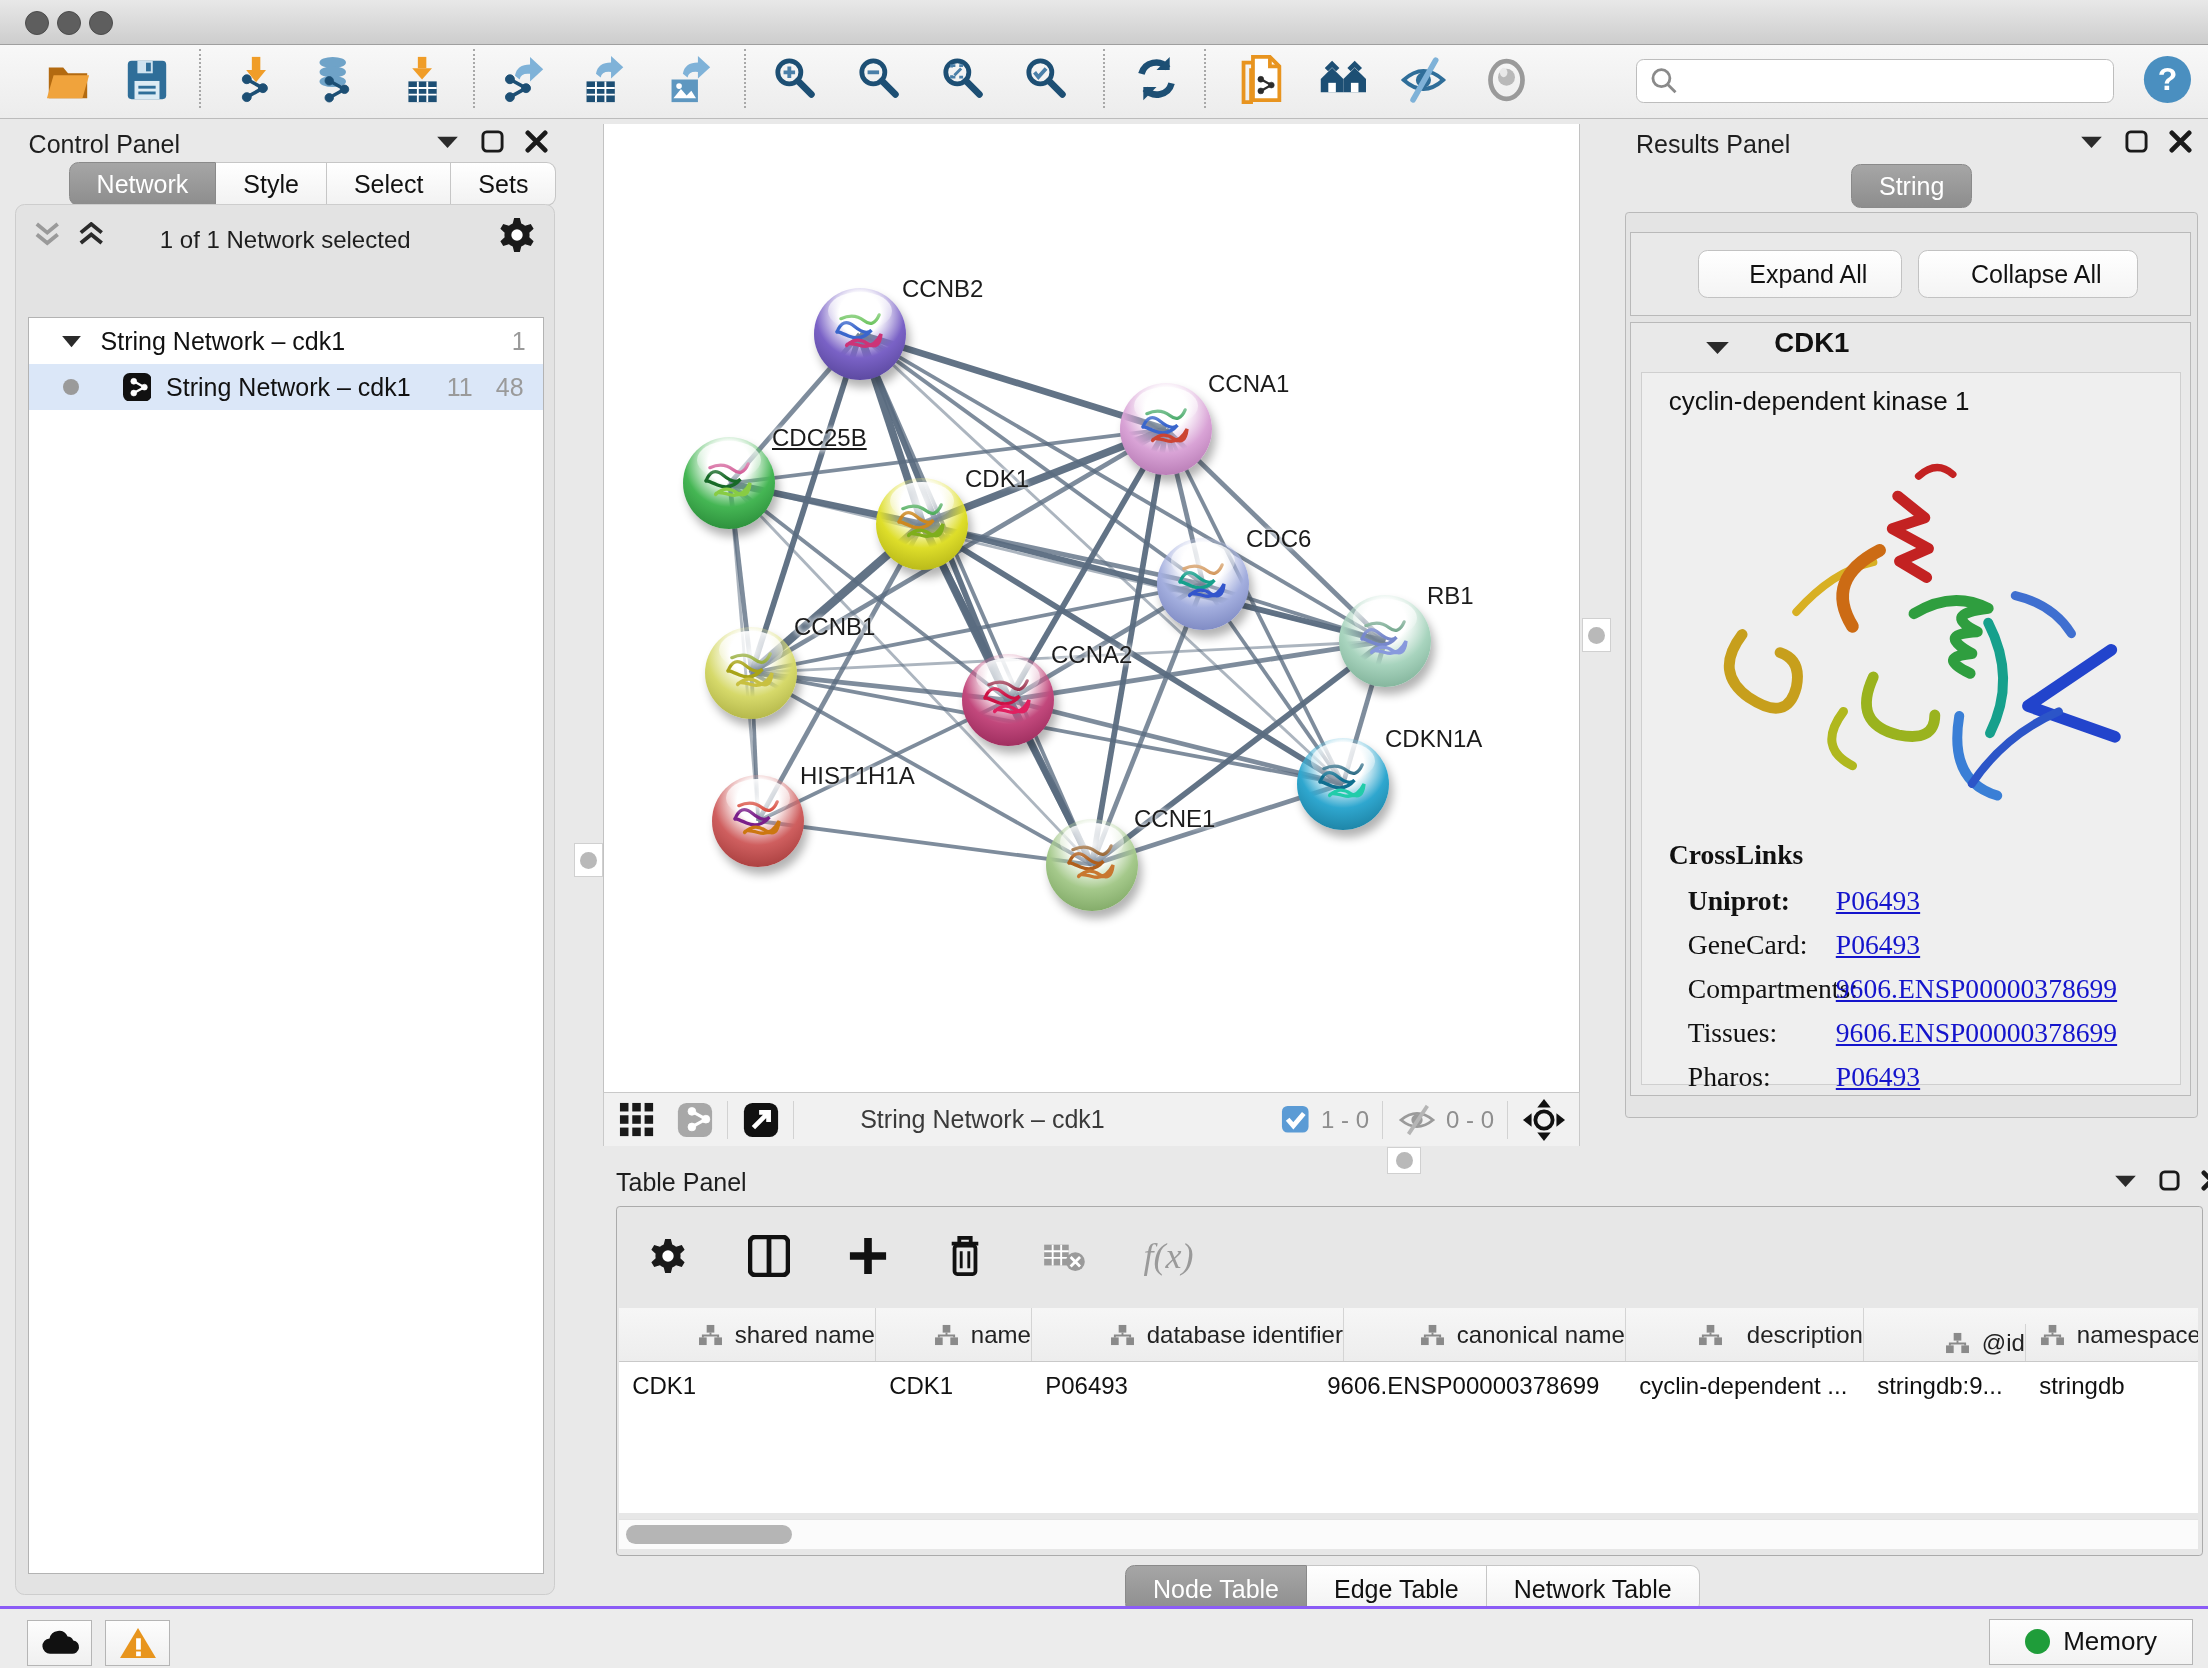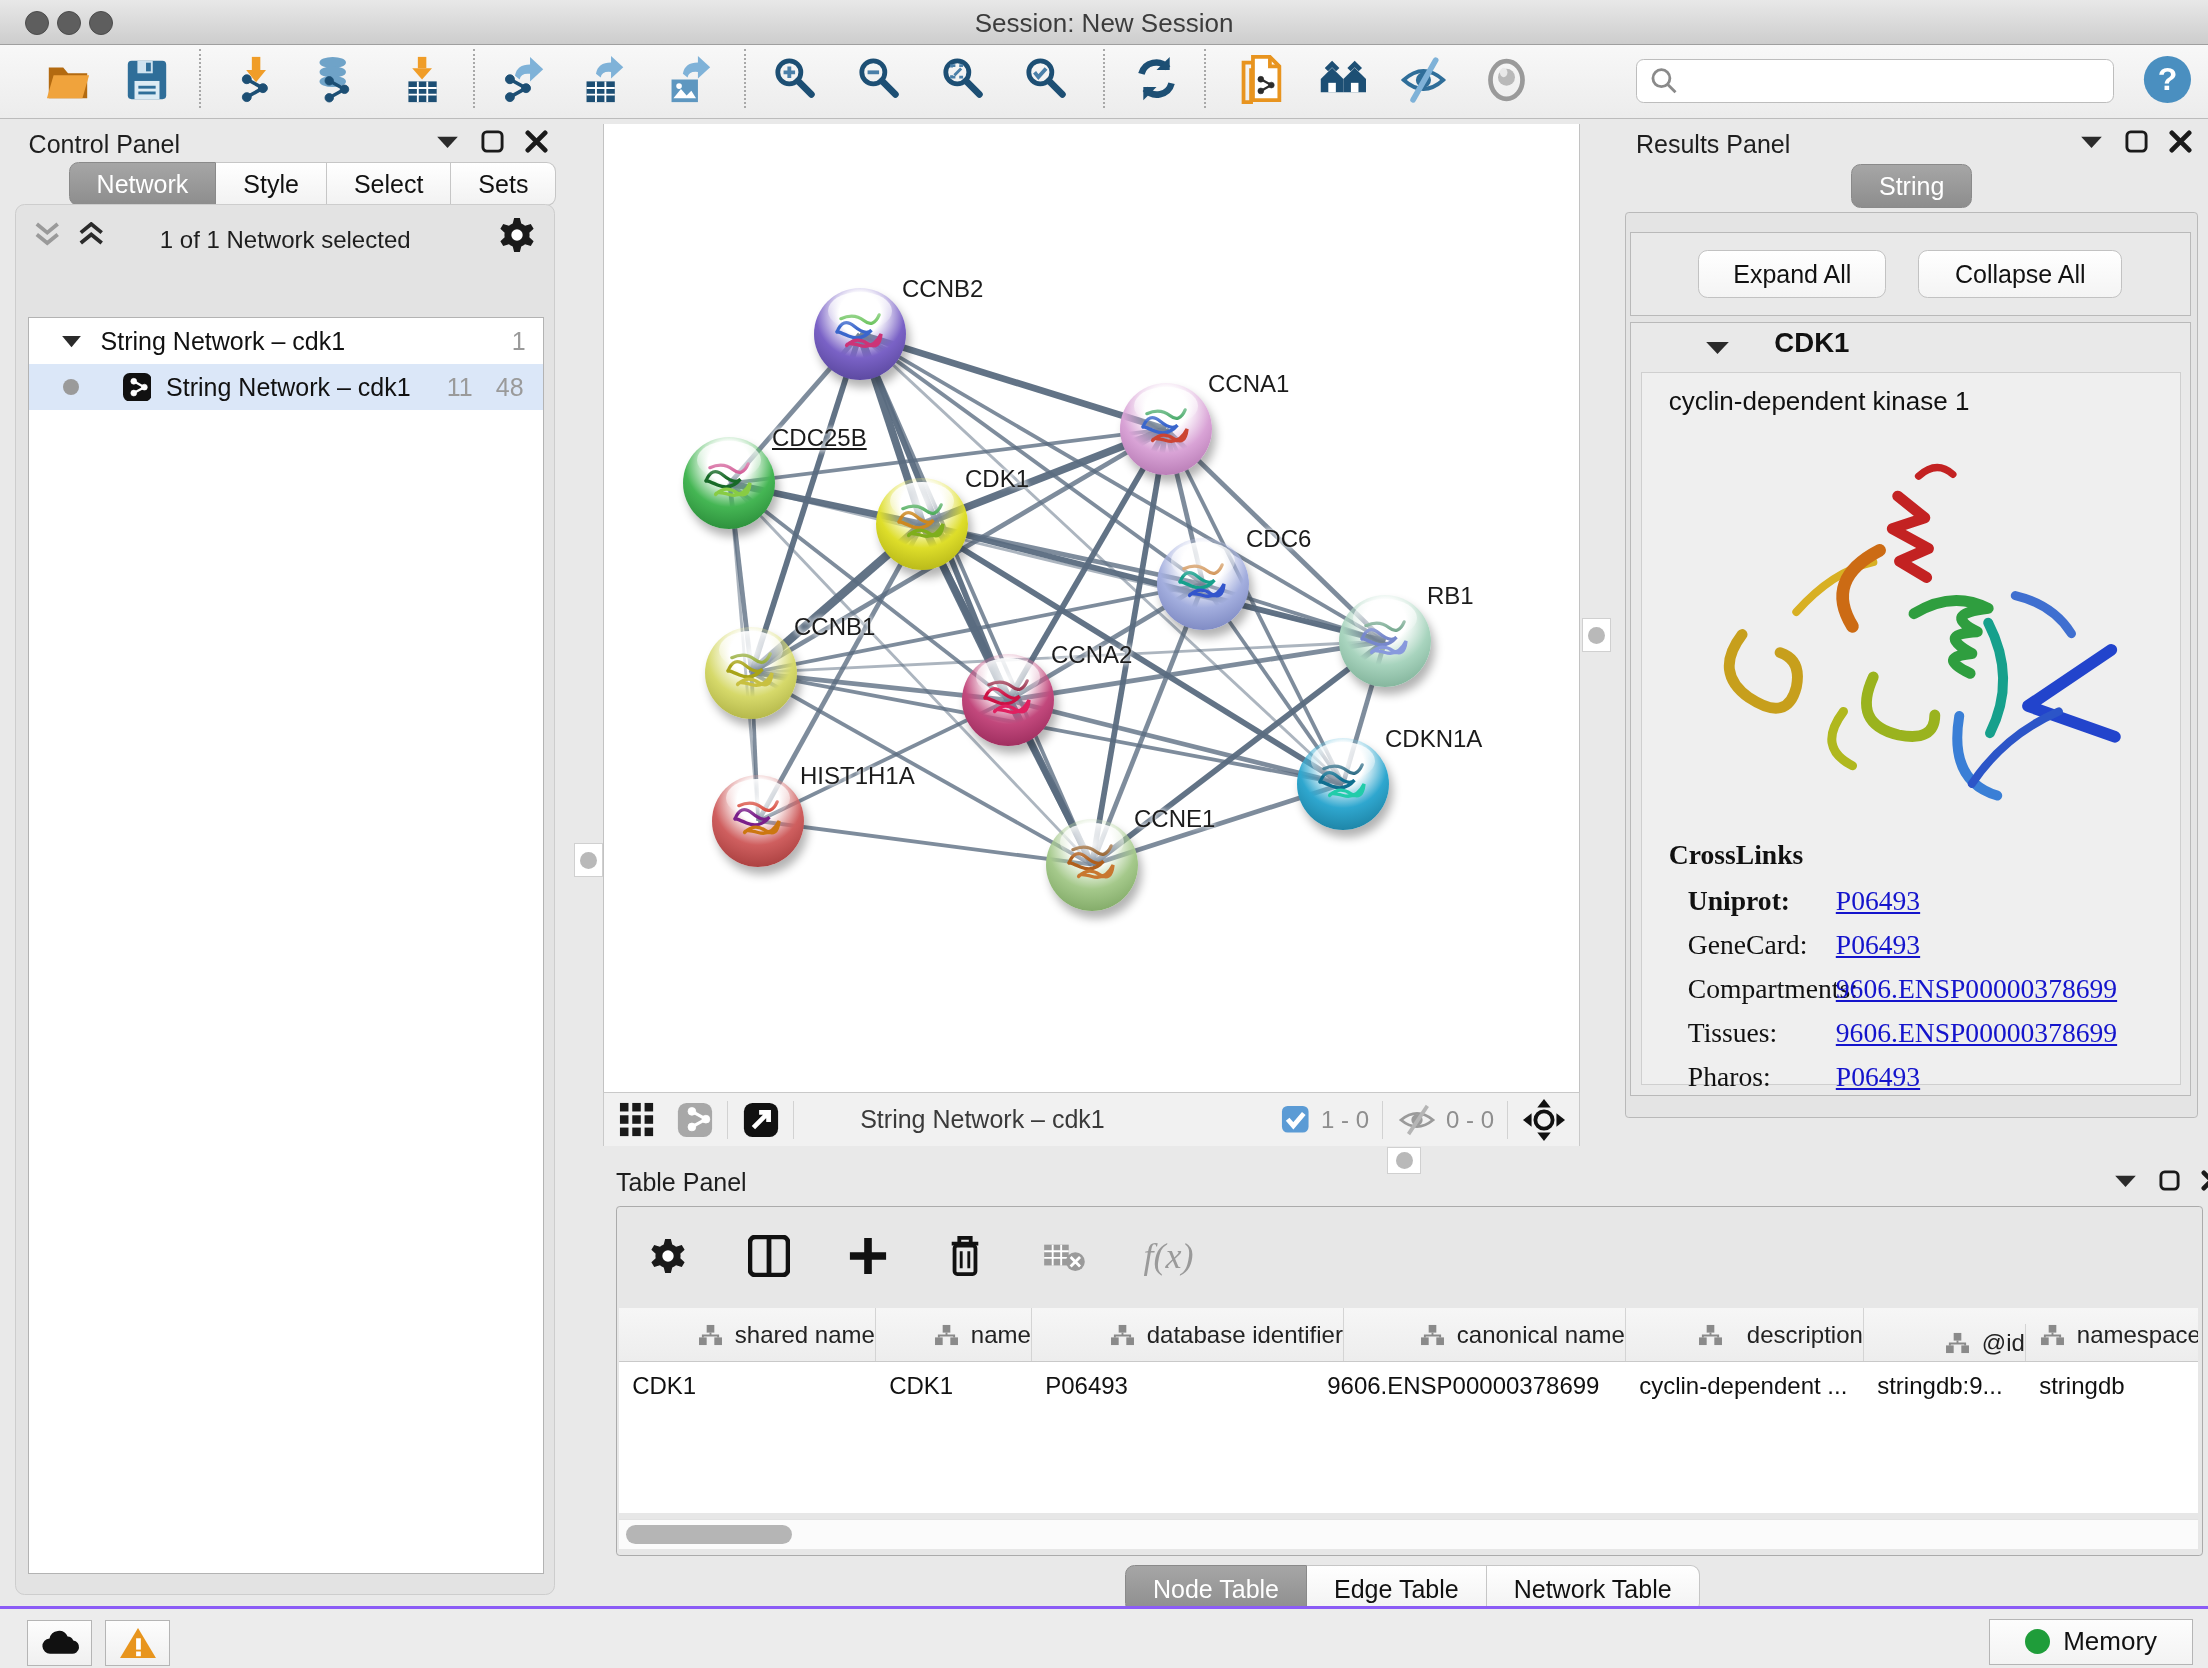--- a/index.html
+++ b/index.html
@@ -57,21 +57,21 @@
     border:1px solid #c9c9c9;border-bottom:none;display:flex;align-items:center;}
   .ct-sep{width:1px;height:38px;background:#d2d2d2;margin:0 13.3px;}
   .ct-txt{font-size:24px;color:#8e8e8e;}
   
   .split-dot{background:#fff;border:1px solid #d0d0d0;display:flex;align-items:center;justify-content:center;}
   .split-dot i{width:17px;height:17px;border-radius:50%;background:#b9b9b9;display:block;}
   
   #results-panel{left:1617px;top:124px;width:592px;height:1483px;}
   .rp-box{position:absolute;background:#e9e9e9;border:1px solid #b9b9b9;}
   .btn{background:linear-gradient(#ffffff,#f4f4f4);border:1px solid #c2c2c2;border-radius:9.5px;
-    font-size:25px;color:#111;display:flex;align-items:center;justify-content:center;cursor:pointer;}
+    font-size:25px;color:#111;display:flex;align-items:center;justify-content:center;cursor:pointer;padding-left:16px;}
   .serif{font-family:"Liberation Serif","DejaVu Serif",serif;}
   .xlink{color:#1414cc;text-decoration:underline;cursor:pointer;}
   .xrow{position:relative;height:44px;font-size:27.6px;color:#111;}
   
   #table-panel-box{left:616px;top:1206px;width:1585px;height:348px;background:#e7e7e7;
     border:1px solid #ababab;border-radius:3.8px;}
   #tbl{position:absolute;left:1.9px;top:101px;width:1579px;height:205px;background:#fff;overflow:hidden;}
   .th-row{display:flex;background:linear-gradient(#f6f6f6,#ededed);border-bottom:1px solid #c9c9c9;height:53px;}
   .th{display:flex;align-items:center;justify-content:flex-end;gap:11.4px;font-size:24px;color:#222;
     border-right:1px solid #d4d4d4;box-sizing:border-box;flex:none;overflow:hidden;white-space:nowrap;}
@@ -117,21 +117,20 @@
           <circle cx="17" cy="17" r="12" fill="none" stroke="#1d4f74" stroke-width="5"></circle>
           <path d="M26,26 L40,40" stroke="#1d4f74" stroke-width="7" stroke-linecap="round"></path>
         </g>
     </defs>
   </svg>
 
   <div id="titlebar" class="abs">
     <span class="tlight" style="left:25px"></span>
     <span class="tlight" style="left:57px"></span>
     <span class="tlight" style="left:89px"></span>
-    <div id="win-title">Session: New Session</div>
   </div>
 
   <div id="toolbar" class="abs"></div>
   <div class="tb-ic" style="left:43px">
       <svg width="48" height="48" viewBox="0 0 50 50">
         <path d="M5,12 h15 l5,6 h20 v26 h-40 z" fill="#b36a10"></path>
         <path d="M10,20 h37 l-7,24 h-37 z" fill="#f0a33c"></path>
       </svg>
     </div>
   <div class="tb-ic" style="left:122px">

